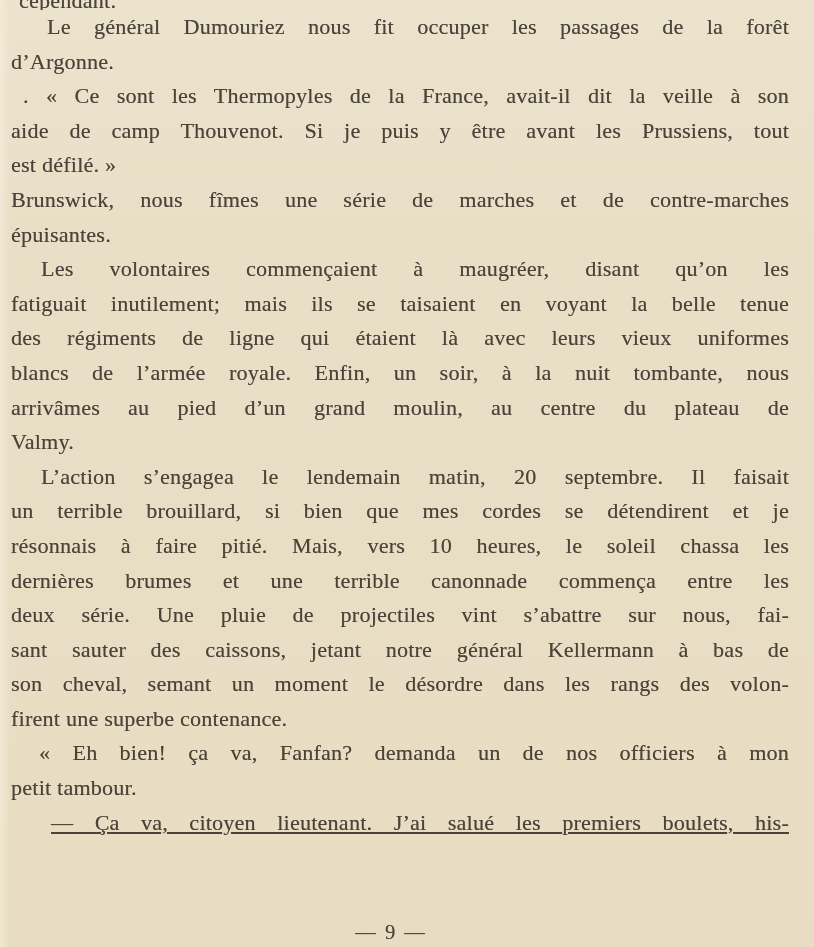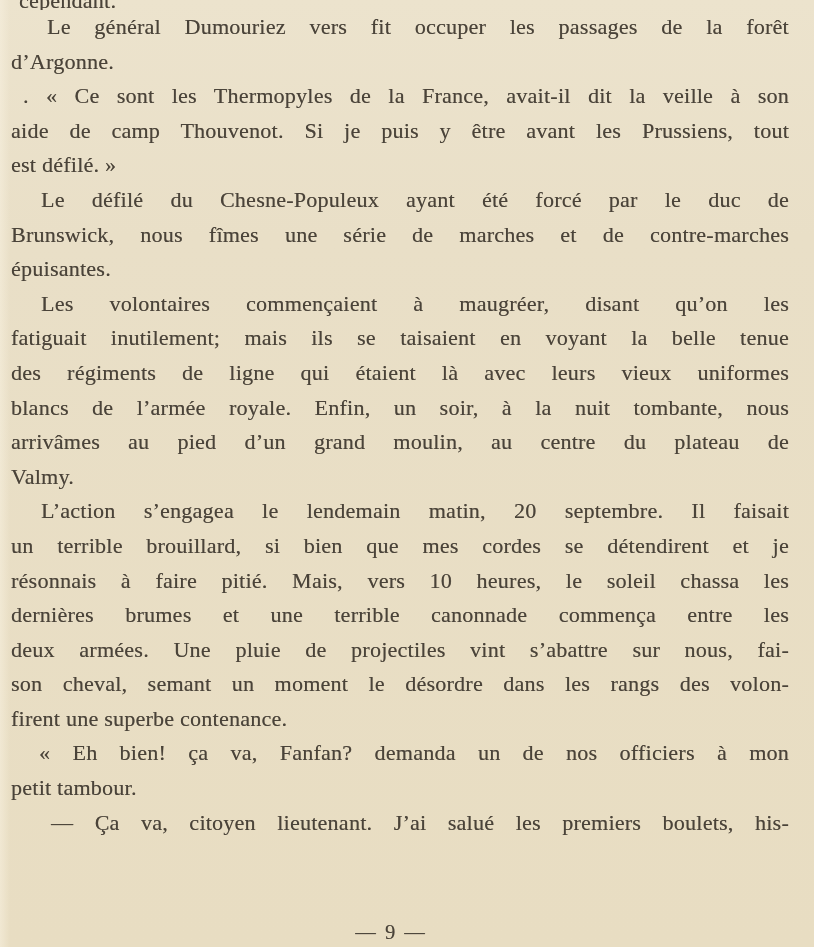--- a/index.html
+++ b/index.html
@@ -71,39 +71,39 @@
     letter-spacing: 2px;
     text-shadow: 0.25px 0 0 rgba(74,67,57,0.5);
   }
 </style>
 </head>
 <body>
 
 <div class="page">
   <div class="textblock">
       <div class="line align-left clipped"><span class="inner" style="padding-left: 8px;">cependant.</span></div>
-      <div class="line align-justify"><span class="inner" style="padding-left: 36px;">Le général Dumouriez vers fit occuper les passages de la forêt</span></div>
+      <div class="line align-justify"><span class="inner" style="padding-left: 36px;">Le général Dumouriez nous fit occuper les passages de la forêt</span></div>
       <div class="line align-left"><span class="inner">d’Argonne.</span></div>
       <div class="line align-justify"><span class="inner" style="padding-left: 12px;">. « Ce sont les Thermopyles de la France, avait-il dit la veille à son</span></div>
       <div class="line align-justify"><span class="inner">aide de camp Thouvenot. Si je puis y être avant les Prussiens, tout</span></div>
       <div class="line align-left"><span class="inner">est défilé. »</span></div>
-      <div class="line align-justify"><span class="inner" style="padding-left: 30px;">Le défilé du Chesne-Populeux ayant été forcé par le duc de</span></div>
       <div class="line align-justify"><span class="inner">Brunswick, nous fîmes une série de marches et de contre-marches</span></div>
       <div class="line align-left"><span class="inner">épuisantes.</span></div>
       <div class="line align-justify"><span class="inner" style="padding-left: 30px;">Les volontaires commençaient à maugréer, disant qu’on les</span></div>
       <div class="line align-justify"><span class="inner">fatiguait inutilement; mais ils se taisaient en voyant la belle tenue</span></div>
       <div class="line align-justify"><span class="inner">des régiments de ligne qui étaient là avec leurs vieux uniformes</span></div>
       <div class="line align-justify"><span class="inner">blancs de l’armée royale. Enfin, un soir, à la nuit tombante, nous</span></div>
       <div class="line align-justify"><span class="inner">arrivâmes au pied d’un grand moulin, au centre du plateau de</span></div>
       <div class="line align-left"><span class="inner">Valmy.</span></div>
       <div class="line align-justify"><span class="inner" style="padding-left: 30px;">L’action s’engagea le lendemain matin, 20 septembre. Il faisait</span></div>
       <div class="line align-justify"><span class="inner">un terrible brouillard, si bien que mes cordes se détendirent et je</span></div>
       <div class="line align-justify"><span class="inner">résonnais à faire pitié. Mais, vers 10 heures, le soleil chassa les</span></div>
       <div class="line align-justify"><span class="inner">dernières brumes et une terrible canonnade commença entre les</span></div>
-      <div class="line align-justify"><span class="inner">deux armées. Une pluie de projectiles vint s’abattre sur nous, fai-</span></div>
+      <div class="line align-justify"><span class="inner">deux série. Une pluie de projectiles vint s’abattre sur nous, fai-</span></div>
+      <div class="line align-justify"><span class="inner">sant sauter des caissons, jetant notre général Kellermann à bas de</span></div>
       <div class="line align-justify"><span class="inner">son cheval, semant un moment le désordre dans les rangs des volon-</span></div>
       <div class="line align-left"><span class="inner">firent une superbe contenance.</span></div>
       <div class="line align-justify"><span class="inner" style="padding-left: 28px;">« Eh bien! ça va, Fanfan? demanda un de nos officiers à mon</span></div>
       <div class="line align-left"><span class="inner">petit tambour.</span></div>
-      <div class="line align-justify"><span class="inner" style="padding-left: 40px;">— Ça va, citoyen lieutenant. J’ai salué les premiers boulets, his-</span></div>
+      <div class="line align-justify"><span class="inner" style="padding-left: 40px; text-decoration: underline;">— Ça va, citoyen lieutenant. J’ai salué les premiers boulets, his-</span></div>
     </div>
   <div class="footer">— 9 —</div>
 </div>
 
 </body></html>

